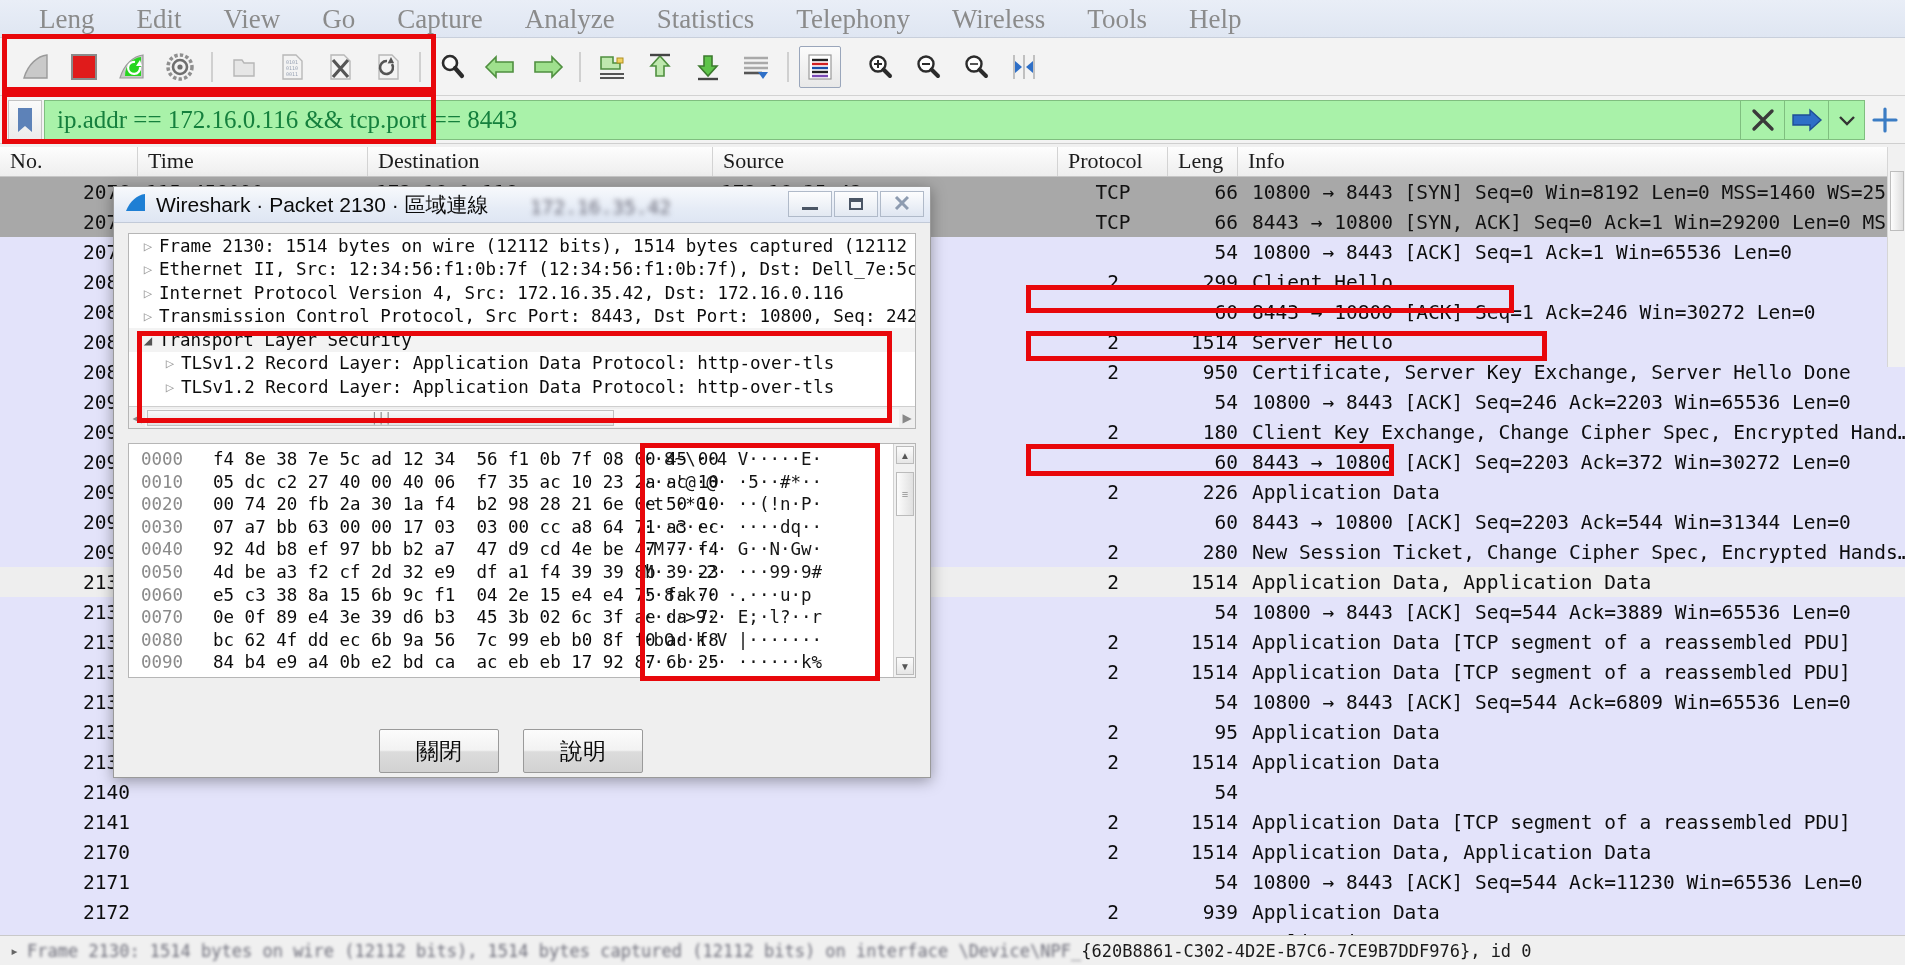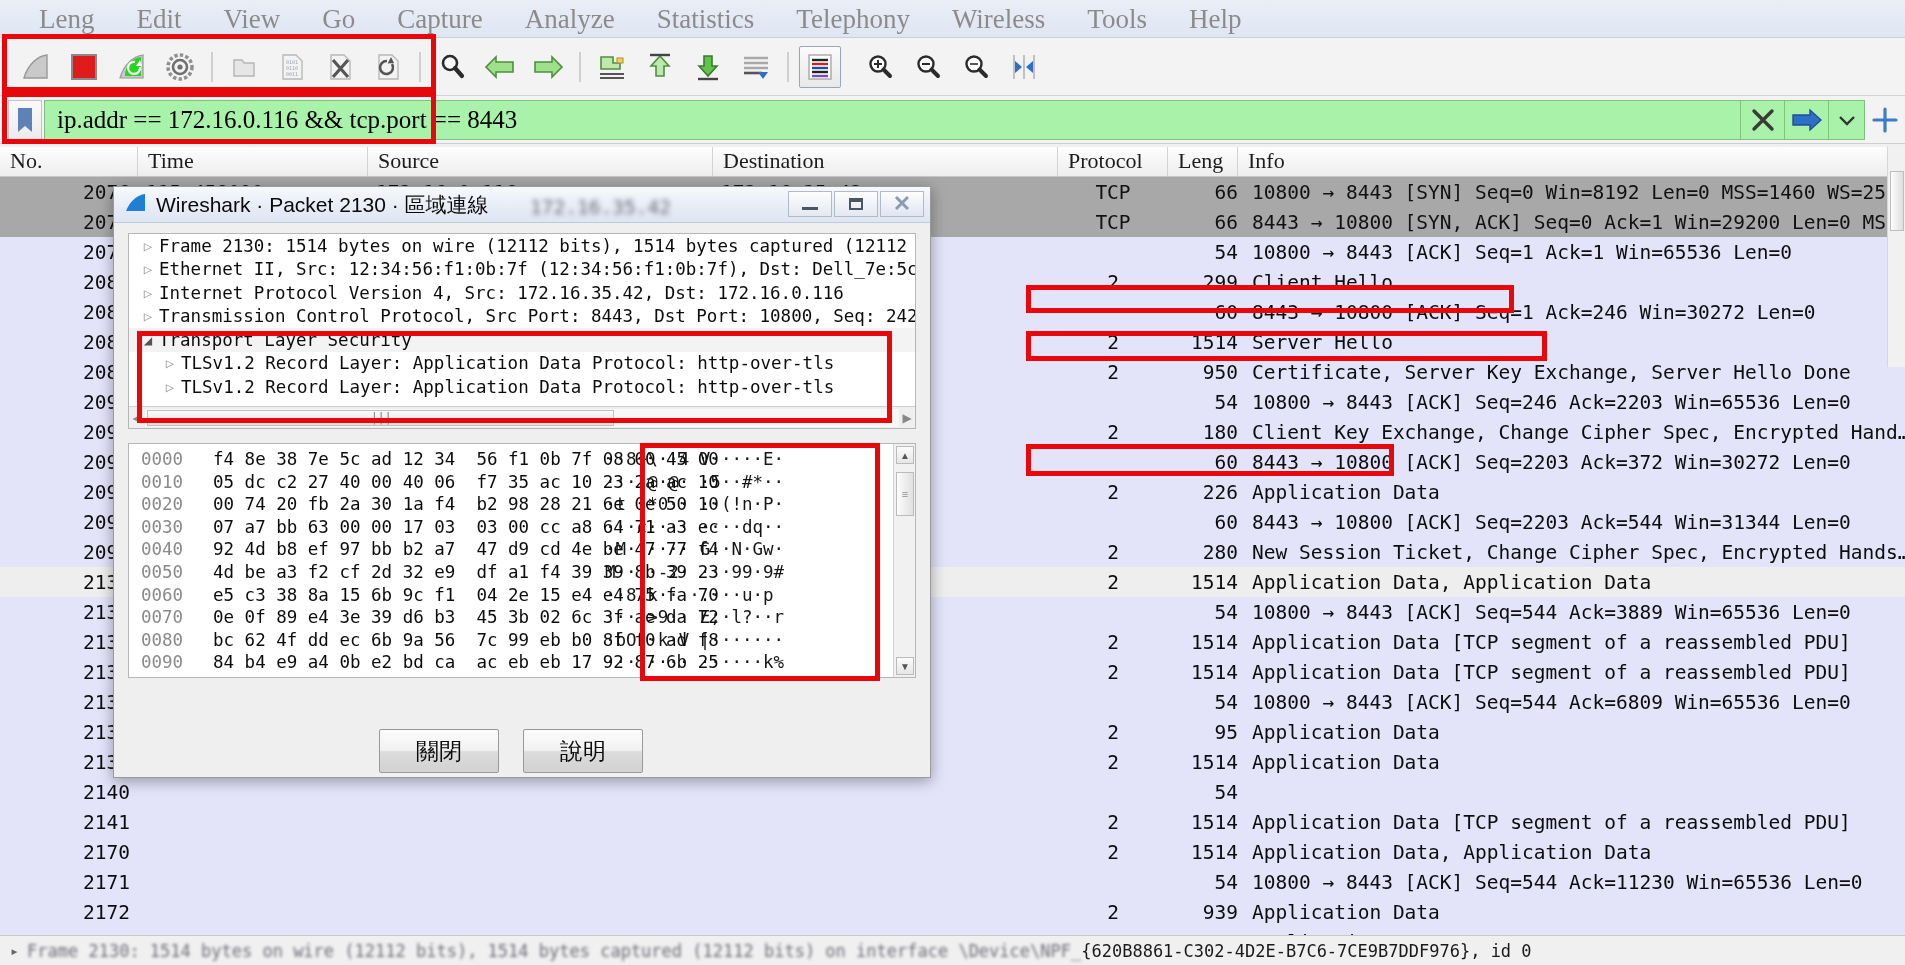--- a/index.html
+++ b/index.html
@@ -86,21 +86,21 @@
   }
   .filterinput {
     flex: 1;
     height: 40px;
     background: #a9f2a9;
     border: 1px solid #7fbf7f;
     display: flex; align-items: center;
     padding-left: 12px;
     font-family: "Liberation Serif", serif;
     font-size: 25px;
-    color: #000000;
+    color: #15803d;
     overflow: hidden; white-space: nowrap;
   }
   .fbtn {
     width: 44px; height: 40px;
     display:flex; align-items:center; justify-content:center;
     background: #a9f2a9;
     border: 1px solid #7fbf7f; border-left: none;
   }
   .fbtn.arrow { background:#a9f2a9; }
   .fbtn.caret { width: 36px; }
@@ -290,21 +290,21 @@
   .hexrow {
     display:flex;
     font-family: "DejaVu Sans Mono", monospace;
     font-size: 17.5px;
     line-height: 22.6px;
     color: #0c0c0c;
     white-space: pre;
   }
   .hexrow .off { width: 66px; color:#8a8a8a; padding-left: 8px; }
   .hexrow .hx  { width: 390px; padding-left: 14px; }
-  .hexrow .asc { padding-left: 16px; color:#151515; }
+  .hexrow .asc { padding-left: 16px; color:#151515;margin-left:38px; }
   .vscroll {
     width: 22px;
     background: #f1f1f1;
     border-left: 1px solid #d2d2d2;
     position: relative;
   }
   .vscroll .up, .vscroll .dn {
     position:absolute; left:2px; width:18px; height:18px;
     background: linear-gradient(to bottom,#fbfbfb,#e6e6e6);
     border:1px solid #bbb;
@@ -550,22 +550,22 @@
       <svg width="26" height="26" viewBox="0 0 26 26">
           <path d="M13 2 v22 M2 13 h22" stroke="#3b7cc4" stroke-width="3.2" stroke-linecap="round"></path>
         </svg>
     </div>
   </div>
   <div class="redbox" style="left:2px; top:92px; width:434px; height:52px;"></div>
 
   <div class="pktheader">
     <div class="hcell" style="width:138px">No.</div>
     <div class="hcell" style="width:230px">Time</div>
+    <div class="hcell" style="width:345px">Destination</div>
     <div class="hcell" style="width:345px">Source</div>
-    <div class="hcell" style="width:345px">Destination</div>
     <div class="hcell" style="width:110px">Protocol</div>
     <div class="hcell" style="width:70px">Leng</div>
     <div class="hcell" style="flex:1">Info</div>
   </div>
 
   <div class="pktlist" id="packet-rows">
       <div class="prow sel">
         <div class="c-no">2076</div>
         <div class="c-time">115.458090</div>
         <div class="c-src">172.16.0.116</div>

